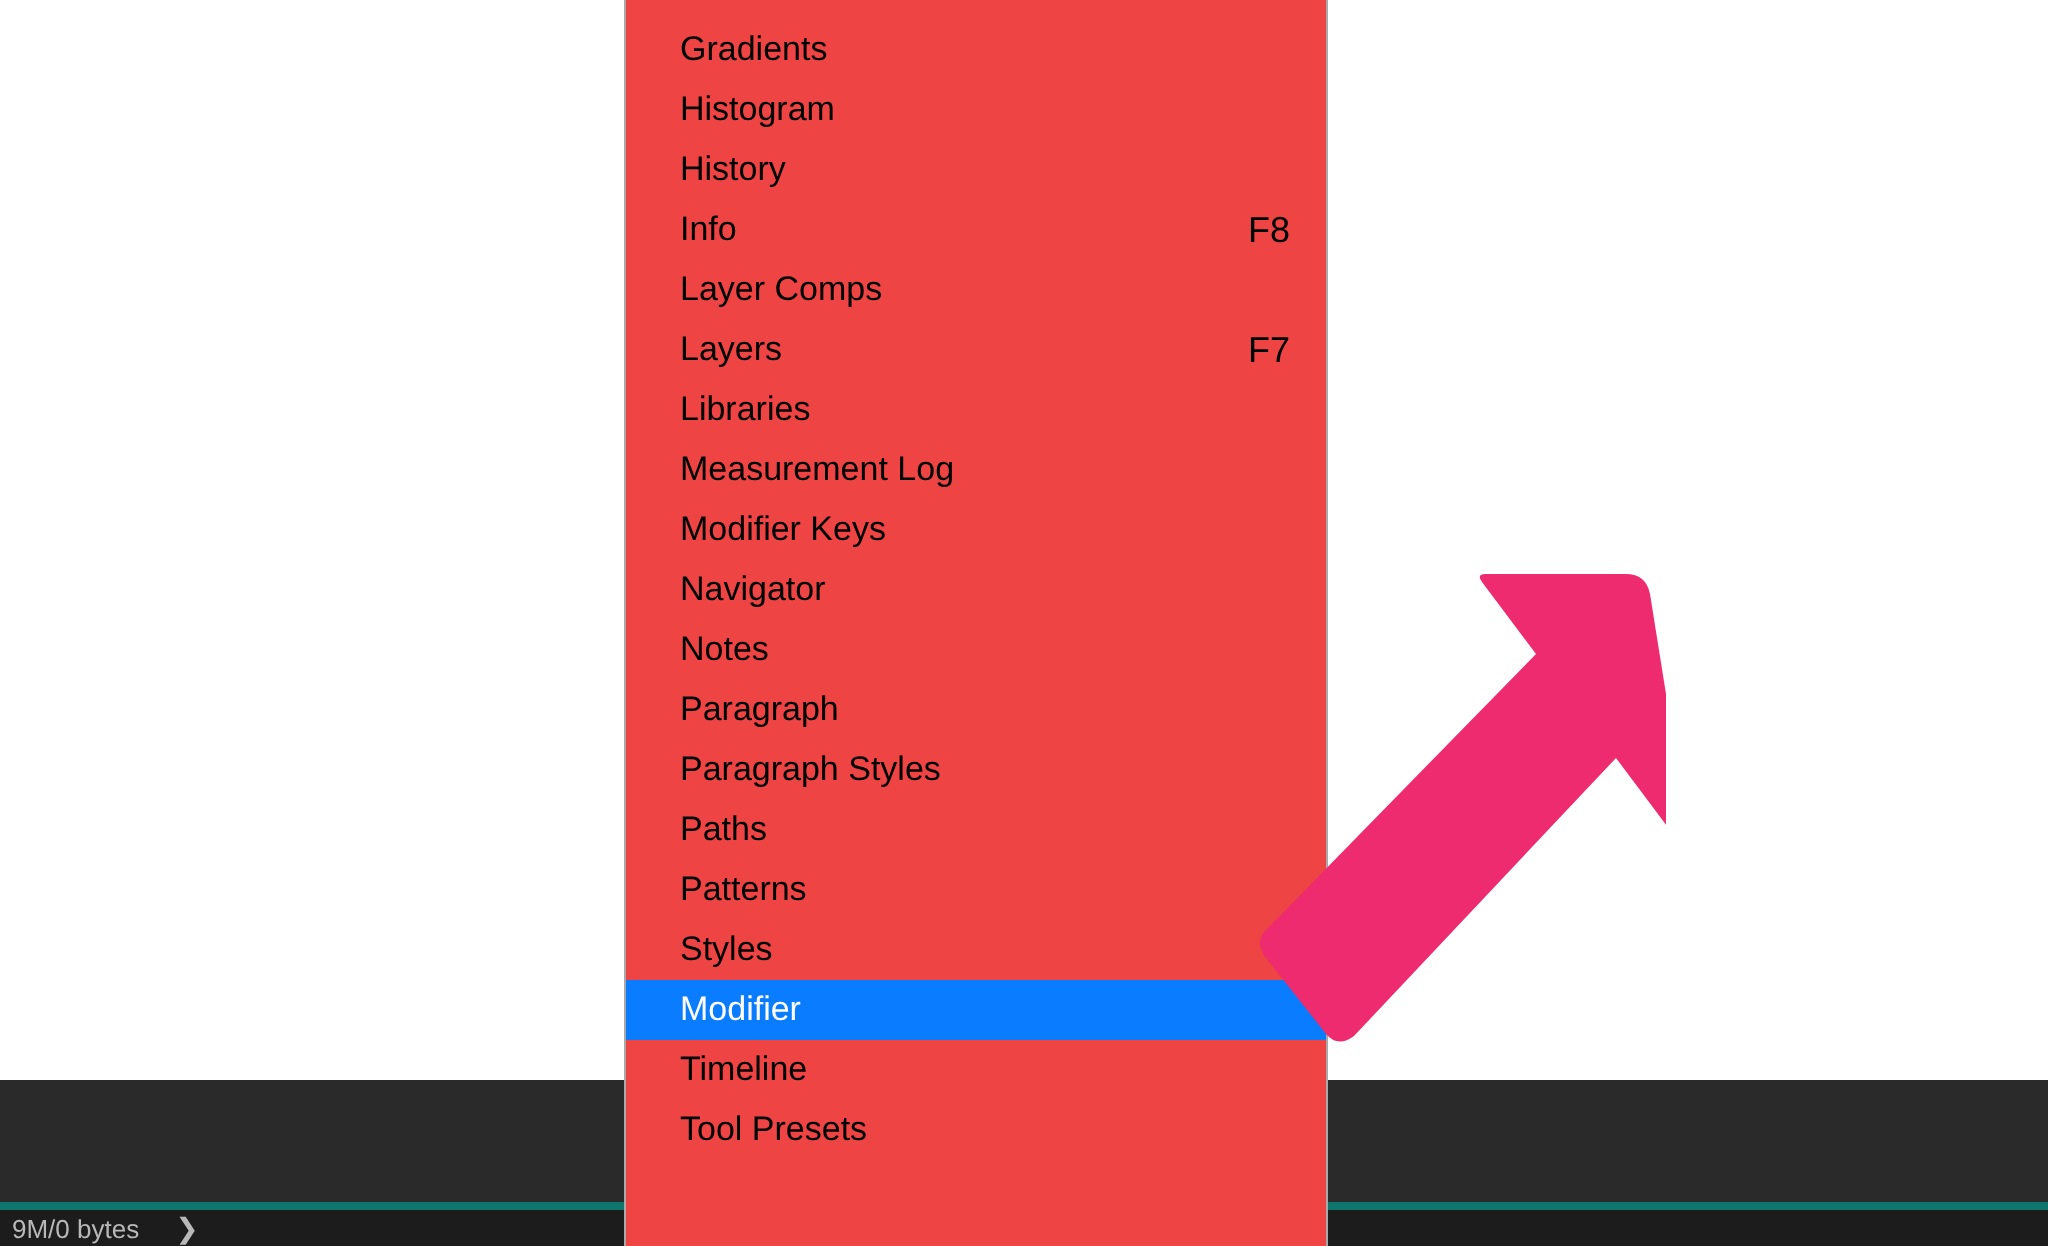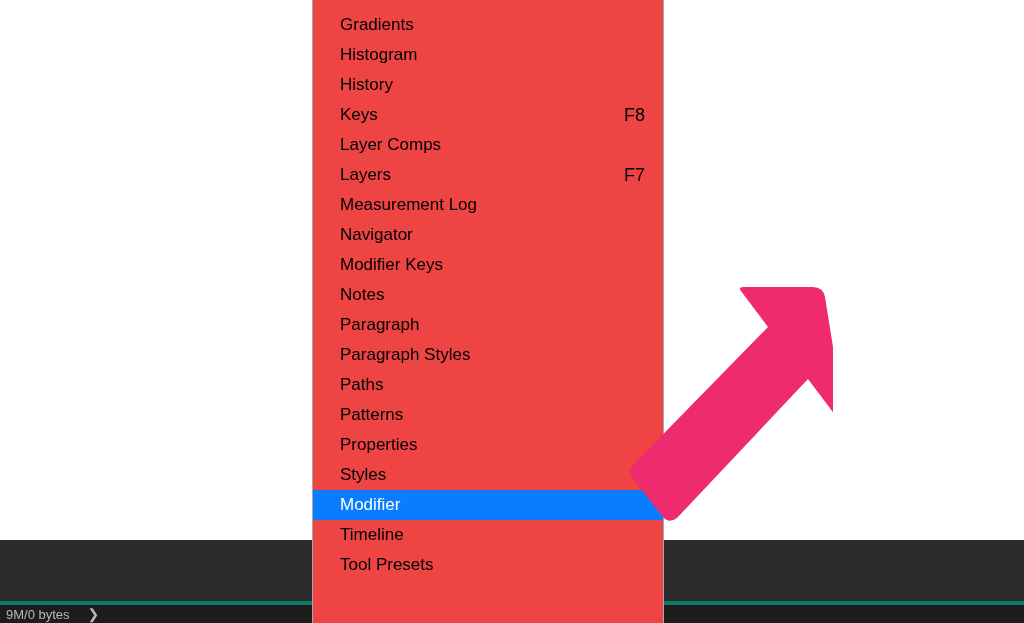--- a/index.html
+++ b/index.html
@@ -122,65 +122,65 @@
   </div>
   <div class="menu-item">
     <span>Histogram</span>
     <span class="shortcut"></span>
   </div>
   <div class="menu-item">
     <span>History</span>
     <span class="shortcut"></span>
   </div>
   <div class="menu-item">
-    <span>Keys</span>
+    <span>Info</span>
     <span class="shortcut">F8</span>
   </div>
   <div class="menu-item">
     <span>Layer Comps</span>
     <span class="shortcut"></span>
   </div>
   <div class="menu-item">
     <span>Layers</span>
     <span class="shortcut">F7</span>
   </div>
   <div class="menu-item">
+    <span>Libraries</span>
+    <span class="shortcut"></span>
+  </div>
+  <div class="menu-item">
     <span>Measurement Log</span>
     <span class="shortcut"></span>
   </div>
   <div class="menu-item">
+    <span>Modifier Keys</span>
+    <span class="shortcut"></span>
+  </div>
+  <div class="menu-item">
     <span>Navigator</span>
     <span class="shortcut"></span>
   </div>
   <div class="menu-item">
-    <span>Modifier Keys</span>
-    <span class="shortcut"></span>
-  </div>
-  <div class="menu-item">
     <span>Notes</span>
     <span class="shortcut"></span>
   </div>
   <div class="menu-item">
     <span>Paragraph</span>
     <span class="shortcut"></span>
   </div>
   <div class="menu-item">
     <span>Paragraph Styles</span>
     <span class="shortcut"></span>
   </div>
   <div class="menu-item">
     <span>Paths</span>
     <span class="shortcut"></span>
   </div>
   <div class="menu-item">
     <span>Patterns</span>
-    <span class="shortcut"></span>
-  </div>
-  <div class="menu-item">
-    <span>Properties</span>
     <span class="shortcut"></span>
   </div>
   <div class="menu-item">
     <span>Styles</span>
     <span class="shortcut"></span>
   </div>
   <div class="menu-item highlighted">
     <span>Modifier</span>
     <span class="shortcut"></span>
   </div>

